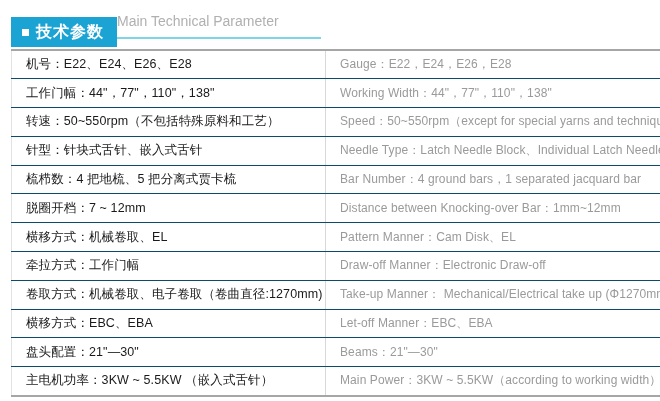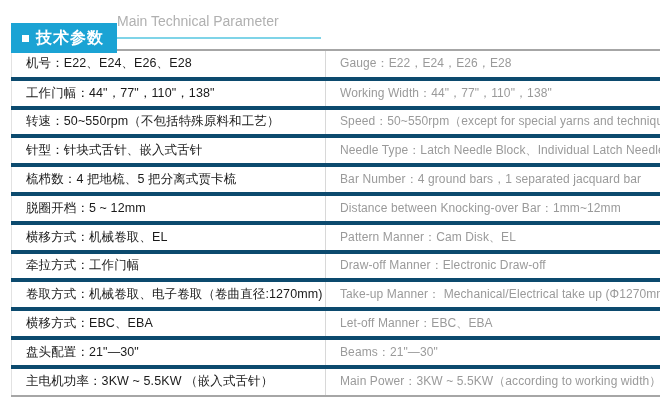--- a/index.html
+++ b/index.html
@@ -38,21 +38,21 @@
     top: 37px;
     width: 310px;
     height: 2px;
     background: #7fd4e8;
   }
 
   .badge {
     position: relative;
     z-index: 2;
     height: 30px;
-    margin-top: 23px;
+    margin-top: 17px;
     padding: 0 13px 0 11px;
     background: #1ba3d4;
     color: #ffffff;
     display: flex;
     align-items: center;
     gap: 7px;
     box-sizing: border-box;
   }
   .badge-square {
     width: 7px;
@@ -90,21 +90,21 @@
     border-left: 1px solid #e2e2e2;
     border-right: 1px solid #e2e2e2;
     box-sizing: border-box;
   }
 
   .spec-table tr {
     height: 28.8px;
   }
 
   .spec-table td {
-    border-bottom: 4px solid #0c4a6e;
+    border-bottom: 1px solid #0c4a6e;
     padding: 0 0 0 14px;
     vertical-align: middle;
     white-space: nowrap;
     overflow: hidden;
   }
   .spec-table tr:last-child td {
     border-bottom: none;
   }
 
   td.col-cn {
@@ -152,21 +152,21 @@
       </tr>
       <tr>
         <td class="col-cn">针型：针块式舌针、嵌入式舌针</td>
         <td class="col-en">Needle Type：Latch Needle Block、Individual Latch Needle</td>
       </tr>
       <tr>
         <td class="col-cn">梳栉数：4 把地梳、5 把分离式贾卡梳</td>
         <td class="col-en">Bar Number：4 ground bars，1 separated jacquard bar</td>
       </tr>
       <tr>
-        <td class="col-cn">脱圈开档：5 ~ 12mm</td>
+        <td class="col-cn">脱圈开档：7 ~ 12mm</td>
         <td class="col-en">Distance between Knocking-over Bar：1mm~12mm</td>
       </tr>
       <tr>
         <td class="col-cn">横移方式：机械卷取、EL</td>
         <td class="col-en">Pattern Manner：Cam Disk、EL</td>
       </tr>
       <tr>
         <td class="col-cn">牵拉方式：工作门幅</td>
         <td class="col-en">Draw-off Manner：Electronic Draw-off</td>
       </tr>

